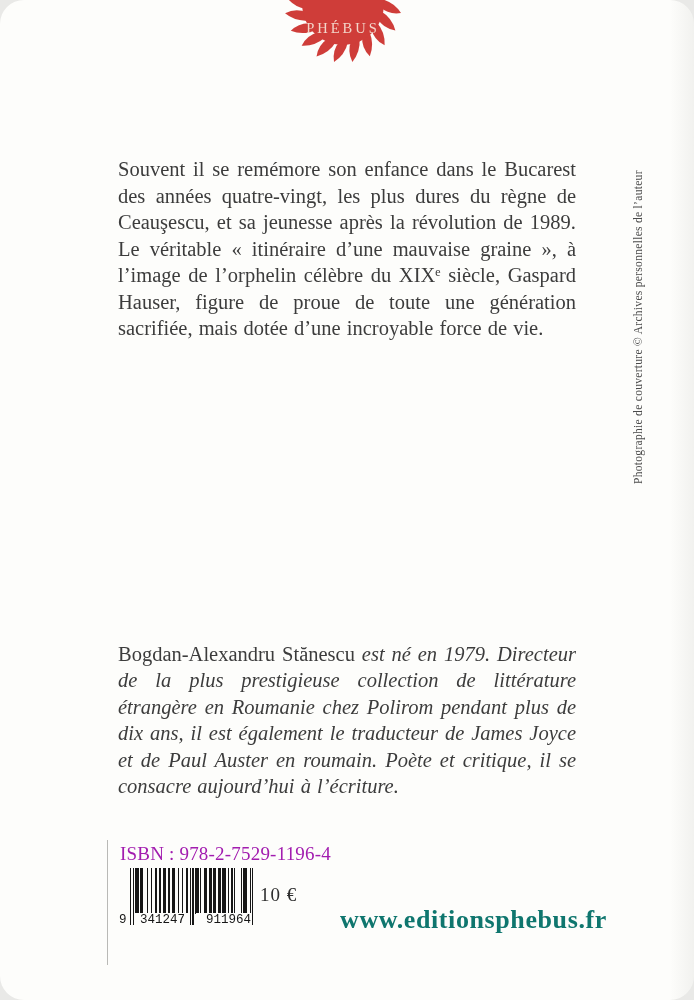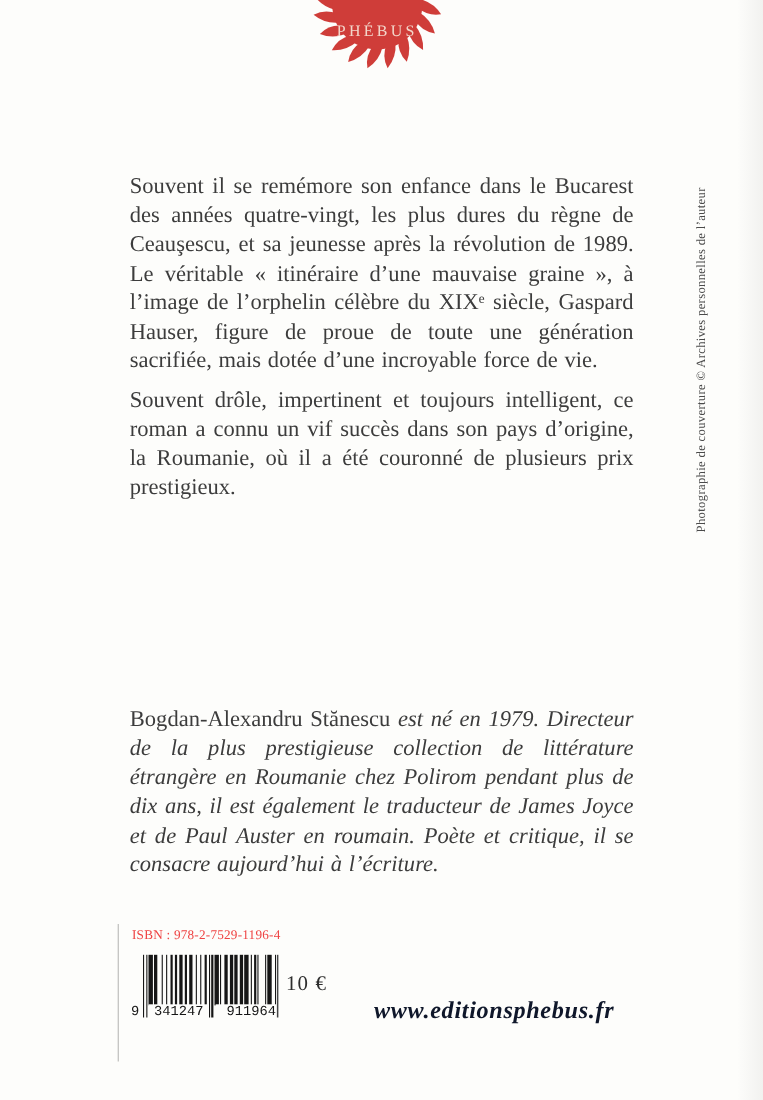--- a/index.html
+++ b/index.html
@@ -1,20 +1,21 @@
 <!DOCTYPE html>
 <html lang="fr" style="--logo-red: #cf3d39; --cnl-red: #a8393e; --body-text: #3c3c3c;"><head>
 <meta charset="utf-8">
 <style>
   html,body { margin:0; padding:0; }
   body { width:694px; height:1000px; background:#e9e9e7; }
   .page {
     position:relative; width:694px; height:1000px; overflow:hidden;
     background:#fdfdfb;
     font-family:"Liberation Serif", serif;
+    border-radius:24px;
   }
   
   .logo { position:absolute; left:279px; top:0; width:130px; height:74px; overflow:visible; }
   .sun-circle { fill:var(--logo-red,#cf3d39); }
   .sun-rays path { fill:var(--logo-red,#cf3d39); }
   .sun-text {
     fill:#f3d6ca; font-family:"Liberation Serif", serif; font-size:14.5px;
     letter-spacing:3px; text-anchor:middle;
   }
   
@@ -38,21 +39,21 @@
     color:var(--body-text,#3c3c3c); font-style:italic; word-spacing:1px;
   }
   .bio-name { font-style:normal; }
   
   .fold-line {
     position:absolute; left:107px; top:840px; width:1px; height:125px;
     background:#b9b9b6;
   }
   .isbn {
     position:absolute; left:120px; top:843px;
-    font-size:12px; letter-spacing:0.2px; color:#ef4444;
+    font-size:19px; letter-spacing:0.2px; color:#a21caf;
   }
   .barcode { position:absolute; left:120px; top:868px; width:140px; height:66px; }
   #bars { position:absolute; left:10px; top:0; width:124px; height:57px; }
   #bars .bar { position:absolute; top:0; height:46px; background:#161616; }
   #bars .bar.guard { height:57px; }
   .bc-digit {
     position:absolute; top:45px; font-family:"Liberation Mono", monospace;
     font-size:12.5px; color:#161616; background:#fdfdfb; line-height:14px;
   }
   .bc-first { left:-1px; }
@@ -69,21 +70,21 @@
     font-size:48px; letter-spacing:-5px; transform:scaleX(0.82);
     transform-origin:left top; font-style:italic; line-height:48px;
   }
   .cnl-small {
     position:absolute; left:58px; top:4px; color:var(--cnl-red,#a8393e);
     font-family:"Liberation Sans", sans-serif; font-weight:700;
     font-size:6.5px; line-height:7.5px; letter-spacing:0.2px;
   }
   .website {
     position:absolute; left:340px; top:905px;
-    font-size:22px; font-weight:700; letter-spacing:0.6px; color:#0f172a;font-style:italic;
+    font-size:26px; font-weight:700; letter-spacing:0.6px; color:#0f766e;
   }
   .scan-edge {
     position:absolute; right:0; top:0; width:24px; height:100%;
     background:linear-gradient(to right, rgba(90,90,80,0), rgba(90,90,80,0.07));
   }
 </style>
 </head>
 <body>
 
 <div class="page">
@@ -112,21 +113,20 @@
         <path d="M69,42 Q66,55 55,62 Q53,50 61,41 Q65,39 69,42 Z" transform="rotate(342 64 4)"></path>
       </g>
     <circle class="sun-circle" cx="64" cy="4" r="41"></circle>
     <text class="sun-text" x="64" y="33">PHÉBUS</text>
   </svg>
 
   <div class="credit">Photographie de couverture © Archives personnelles de l’auteur</div>
 
   <div class="blurb">
     <p>Souvent il se remémore son enfance dans le Bucarest des années quatre-vingt, les plus dures du règne de Ceauşescu, et sa jeunesse après la révolution de 1989. Le véritable « itinéraire d’une mauvaise graine », à l’image de l’orphelin célèbre du XIXᵉ siècle, Gaspard Hauser, figure de proue de toute une génération sacrifiée, mais dotée d’une incroyable force de vie.</p>
-    <p>Souvent drôle, impertinent et toujours intelligent, ce roman a connu un vif succès dans son pays d’origine, la Roumanie, où il a été couronné de plusieurs prix prestigieux.</p>
   </div>
 
   <p class="bio"><span class="bio-name">Bogdan-Alexandru Stănescu</span> <span class="bio-text">est né en 1979. Directeur de la plus prestigieuse collection de littérature étrangère en Roumanie chez Polirom pendant plus de dix ans, il est également le traducteur de James Joyce et de Paul Auster en roumain. Poète et critique, il se consacre aujourd’hui à l’écriture.</span></p>
 
   <div class="fold-line"></div>
 
   <div class="isbn">ISBN : 978-2-7529-1196-4</div>
 
   <div class="barcode">
     <div id="bars">

